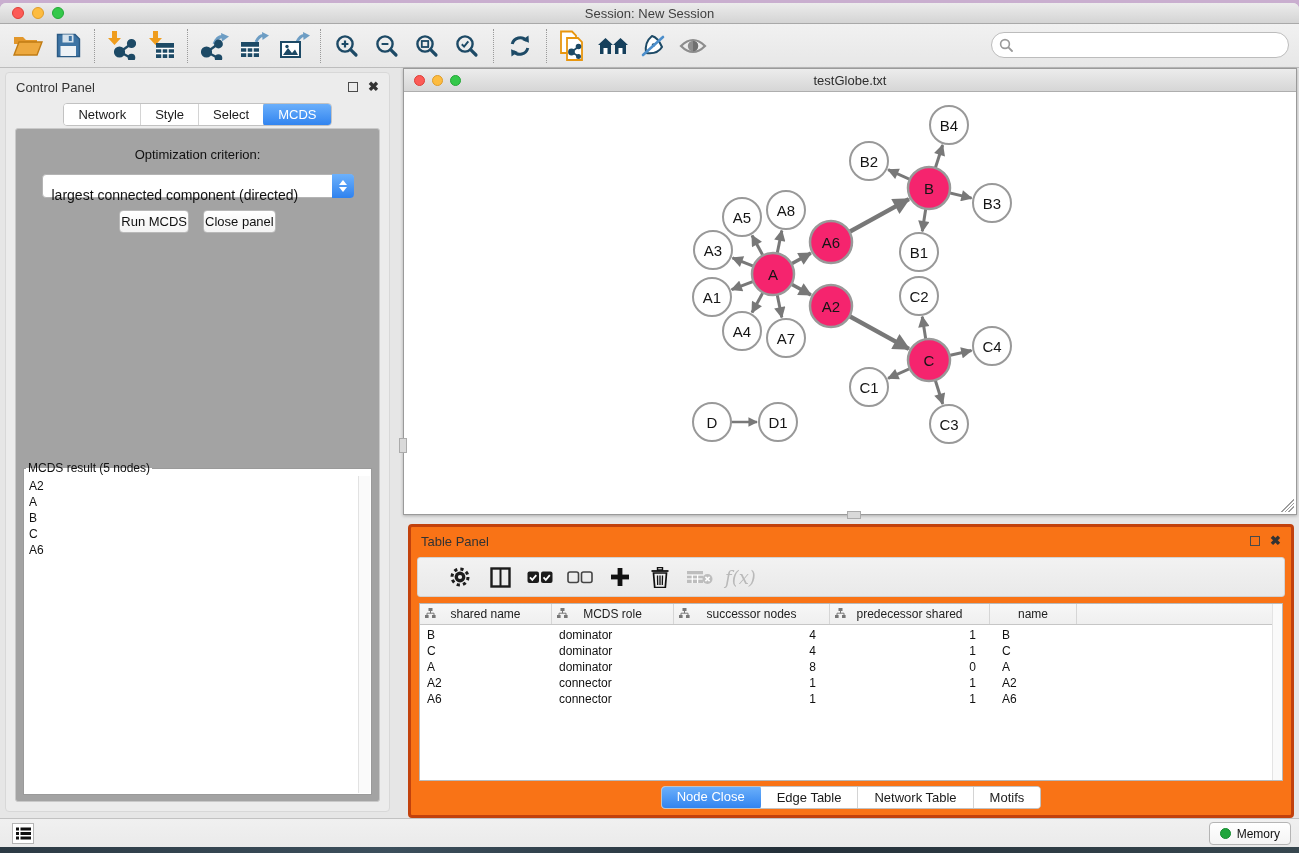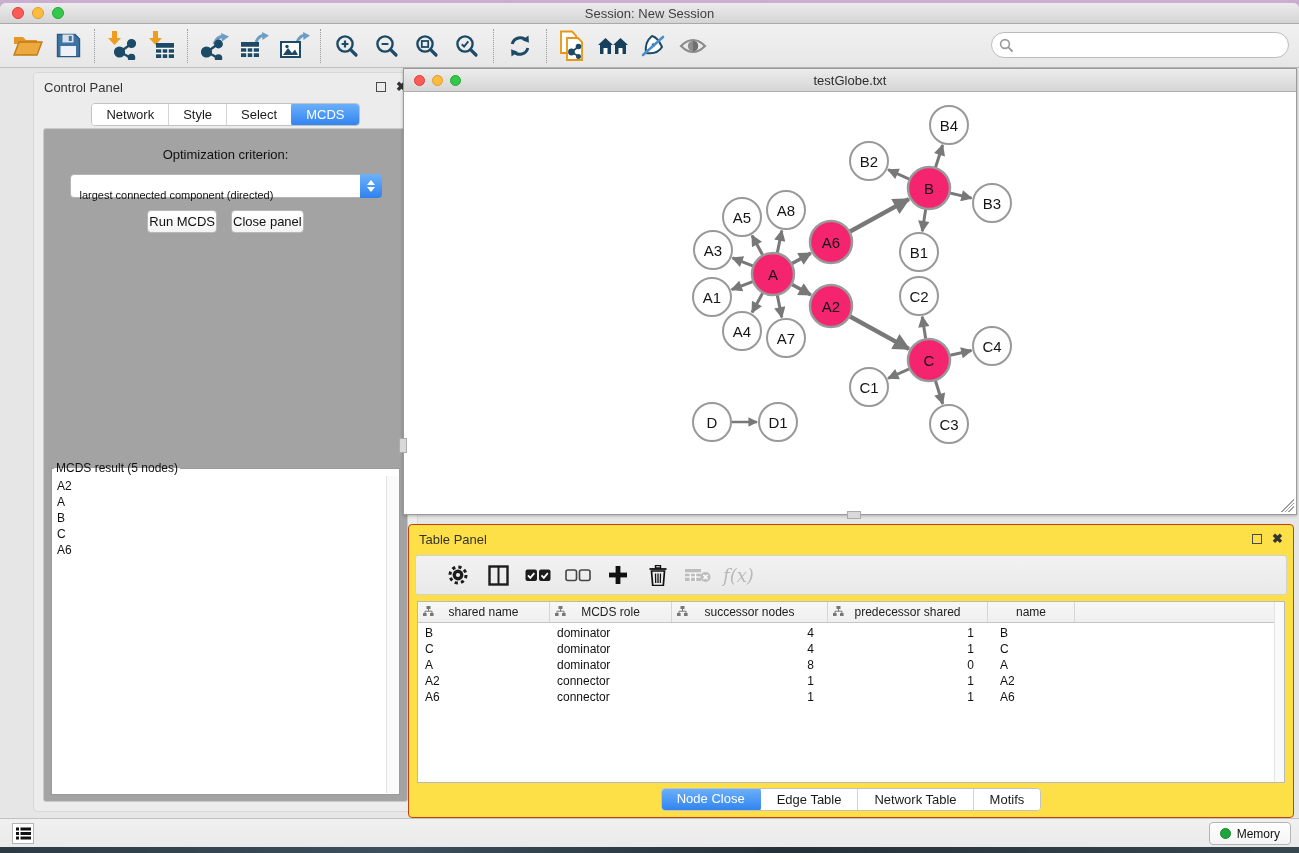--- a/index.html
+++ b/index.html
@@ -27,36 +27,36 @@
   .search-wrap { position:absolute; right:10px; top:8px; width:298px; height:26px; }
   .search-wrap input { width:100%; height:100%; border:1px solid #bcbcbc; border-radius:13px;
       background:#fff; padding:0 10px 0 26px; font-size:13px; outline:none; }
   .search-glass { position:absolute; left:8px; top:6px; }
 
   
   .workspace { position:absolute; left:0; top:65px; width:1299px; height:750px; background:#e6e6e6; }
 
   
   .control-panel { position:absolute; left:5px; top:4px; width:385px; height:740px;
-      background:#ececec; border:1px solid #d8d8d8; border-radius:4px;margin-left:28px; }
+      background:#ececec; border:1px solid #d8d8d8; border-radius:4px; }
   .panel-head { height:28px; display:flex; align-items:center; padding:0 10px; }
   .panel-head .ph-title { font-size:13px; color:#333; flex:1; }
   .ph-icons { display:flex; gap:10px; align-items:center; }
   .ph-float { width:10px; height:10px; border:1.5px solid #4a4a4a; }
   .ph-close { font-size:13px; font-weight:bold; color:#333; line-height:10px; }
   .cp-tabs { display:flex; justify-content:center; margin-top:2px; }
   .seg { display:flex; border:1px solid #c2c2c2; border-radius:4px; background:#fff; overflow:hidden; }
   .seg .seg-item { font-size:13px; color:#1b1b1b; padding:3px 14px; border-right:1px solid #d4d4d4; background:#fff; }
   .seg .seg-item:last-child { border-right:none; }
   .seg .seg-item.active { background:linear-gradient(#6db1fb,#2f82ef); color:#fff; border-radius:4px; margin:-1px; padding:4px 15px; }
   .cp-content { position:absolute; left:9px; top:55px; right:9px; bottom:9px;
       background:#a3a3a3; border:1px solid #c9c9c9; border-radius:3px; }
   .opt-label { text-align:center; font-size:13px; color:#111; margin-top:18px; }
   .dropdown { position:relative; margin:12px auto 0; width:312px; height:24px; background:#fff;
-      border:1px solid #b4b4b4; border-radius:4px; font-size:11px; color:#111;
+      border:1px solid #b4b4b4; border-radius:4px; font-size:14px; color:#111;
       display:flex; align-items:center; padding:17px 28px 0 9px; }
   .dd-step { position:absolute; right:-1px; top:-1px; width:22px; height:24px; border-radius:0 4px 4px 0;
       background:linear-gradient(#6db1fb,#2f82ef); display:flex; flex-direction:column; align-items:center; justify-content:center; gap:2px; }
   .dd-up    { width:0; height:0; border-left:4px solid transparent; border-right:4px solid transparent; border-bottom:5px solid #fff; }
   .dd-down  { width:0; height:0; border-left:4px solid transparent; border-right:4px solid transparent; border-top:5px solid #fff; }
   .cp-buttons { display:flex; justify-content:center; gap:14px; margin-top:12px; }
   .mac-btn { background:linear-gradient(#ffffff,#f3f3f3); border:1px solid #b9b9b9; border-radius:4px;
       font-size:13px; color:#111; padding:3px 1px; font-family:"Liberation Sans",sans-serif; }
   .mcds-fieldset { position:absolute; left:7px; right:7px; top:332px; bottom:6px;
       border:1px solid #9a9a9a; background:#fff; }
@@ -78,21 +78,21 @@
   .resize-grip { position:absolute; right:2px; bottom:2px; width:13px; height:13px;
       background:
         linear-gradient(135deg, transparent 48%, #9e9e9e 48%, #9e9e9e 54%, transparent 54%) ,
         linear-gradient(135deg, transparent 62%, #9e9e9e 62%, #9e9e9e 68%, transparent 68%),
         linear-gradient(135deg, transparent 76%, #9e9e9e 76%, #9e9e9e 82%, transparent 82%); }
   .grip-left { position:absolute; left:-5px; top:369px; width:8px; height:15px; background:#d9d9d9; border:1px solid #ababab; }
   .grip-bottom { position:absolute; left:443px; bottom:-5px; width:14px; height:8px; background:#d9d9d9; border:1px solid #ababab; }
 
   
   .table-panel { position:absolute; left:408px; top:456px; width:886px; height:294px;
-      background:#fde047; border:1px solid #c2410c; border-radius:4px; }
+      background:#f97316; border:3px solid #c2410c; border-radius:4px; }
   .tp-toolbar { position:absolute; left:6px; top:30px; right:6px; height:40px;
       background:linear-gradient(#f2f2f2,#e9e9e9); border:1px solid #d2d2d2; border-radius:3px;
       display:flex; align-items:center; gap:10px; padding:0 27px; }
   .tp-tbtn { width:30px; height:32px; background:none; border:none; display:flex; align-items:center; justify-content:center; }
   .fx { font-family:"DejaVu Serif", serif; font-style:italic; font-size:18px; color:#b9b9b9; }
   .node-table { position:absolute; left:8px; top:76px; right:8px; bottom:34px; background:#fff; border:1px solid #b9b9b9; overflow:hidden; }
   .nt-scroll { position:absolute; right:0; top:0; bottom:0; width:10px; background:#fafafa; border-left:1px solid #e4e4e4; }
   .nt-grid { display:grid; grid-template-columns:132px 122px 156px 160px 87px; }
   .nt-head { background:linear-gradient(#f7f7f7,#efefef); border-bottom:1px solid #c6c6c6; }
   .nt-head .hcell { display:flex; align-items:center; justify-content:center; gap:5px;

